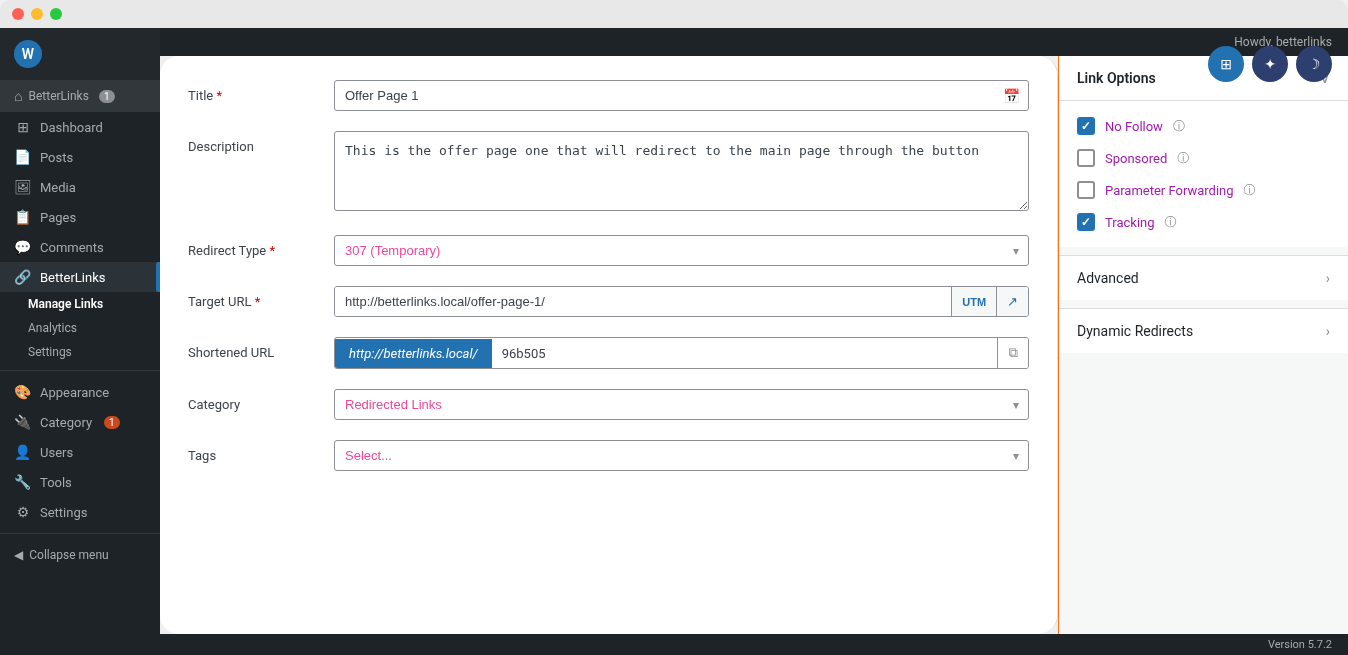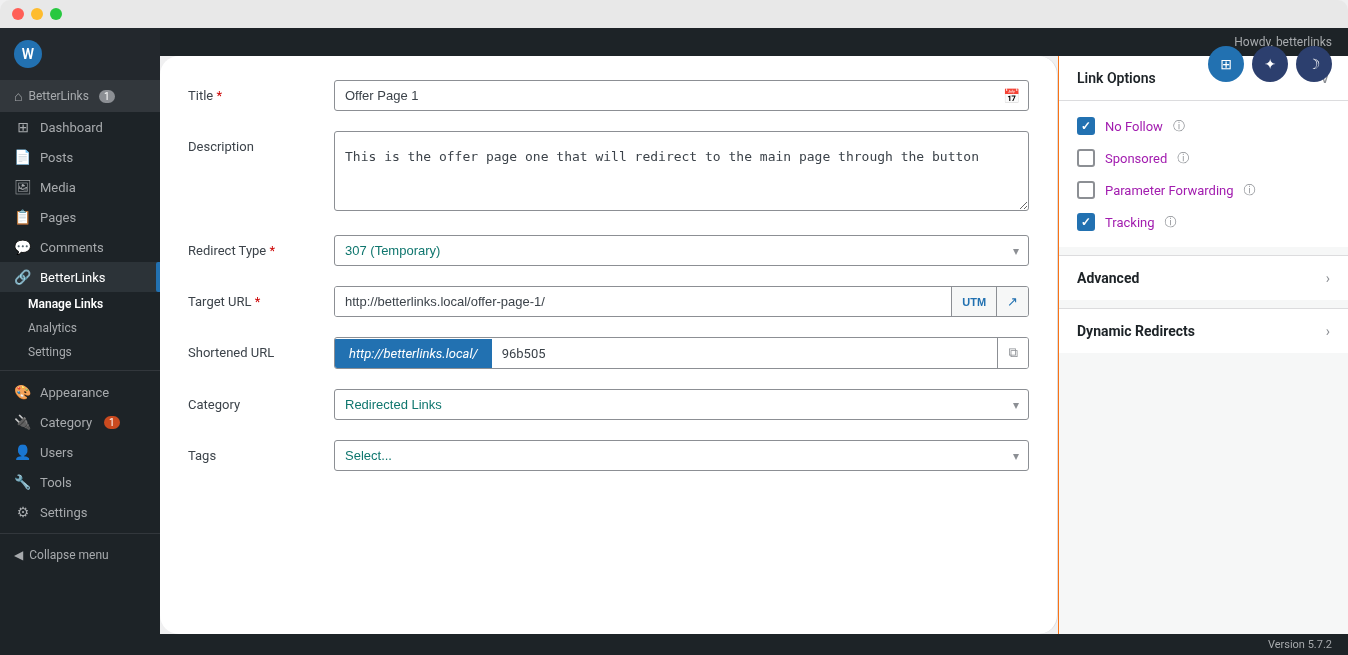--- a/index.html
+++ b/index.html
@@ -81,36 +81,36 @@
     .form-row { display: flex; align-items: flex-start; margin-bottom: 20px; gap: 16px; }
     .form-label { width: 130px; min-width: 130px; font-size: 13px; color: #3c434a; padding-top: 8px; font-weight: 400; }
     .required-star { color: #cc0000; }
     .form-control-wrap { flex: 1; }
 
     .form-input {
       width: 100%; padding: 7px 10px; border: 1px solid #8c8f94; border-radius: 3px;
       font-size: 13px; color: #3c434a; background: #fff; outline: none;
     }
     .form-textarea {
-      width: 100%; padding: 17px 10px; border: 1px solid #8c8f94; border-radius: 3px;
+      width: 100%; padding: 11px 10px; border: 1px solid #8c8f94; border-radius: 3px;
       font-size: 13px; color: #3c434a; background: #fff; resize: vertical;
       min-height: 80px; outline: none;
     }
 
     .input-with-icon { position: relative; }
     .input-with-icon .form-input { padding-right: 32px; }
     .input-icon-right {
       position: absolute; right: 8px; top: 50%; transform: translateY(-50%);
       color: #8c8f94; font-size: 14px;
     }
 
     .select-wrap { position: relative; }
     .select-wrap select {
       width: 100%; padding: 7px 32px 7px 10px; border: 1px solid #8c8f94; border-radius: 3px;
-      font-size: 13px; color: #0f766e; background: #fff; appearance: none;
+      font-size: 13px; color: #ec4899; background: #fff; appearance: none;
       outline: none; cursor: pointer;
     }
     .select-chevron {
       position: absolute; right: 10px; top: 50%; transform: translateY(-50%);
       color: #8c8f94; pointer-events: none; font-size: 12px;
     }
 
     
     .url-input-wrap { display: flex; align-items: stretch; border: 1px solid #8c8f94; border-radius: 3px; overflow: hidden; }
     .url-input-main { flex: 1; padding: 7px 10px; border: none; font-size: 13px; color: #3c434a; outline: none; }
@@ -164,21 +164,21 @@
     .info-icon { color: #8c8f94; font-size: 12px; cursor: pointer; }
 
     
     .accordion-item {
       background: #fff; border-top: 1px solid #dcdcde; margin-top: 8px;
     }
     .accordion-header {
       display: flex; align-items: center; justify-content: space-between;
       padding: 14px 18px; cursor: pointer;
     }
-    .accordion-title { font-size: 14px; font-weight: 700; color: #1d2327; }
+    .accordion-title { font-size: 14px; font-weight: 400; color: #1d2327; }
     .accordion-chevron { color: #8c8f94; font-size: 14px; }
     .view-btn {
       width: 36px; height: 36px; border-radius: 50%; border: none;
       background: #2271b1; color: #fff; cursor: pointer; font-size: 14px;
       display: flex; align-items: center; justify-content: center;
     }
 
     
     .version-bar {
       background: #1d2327; padding: 4px 16px; font-size: 11px; color: #a7aaad;

